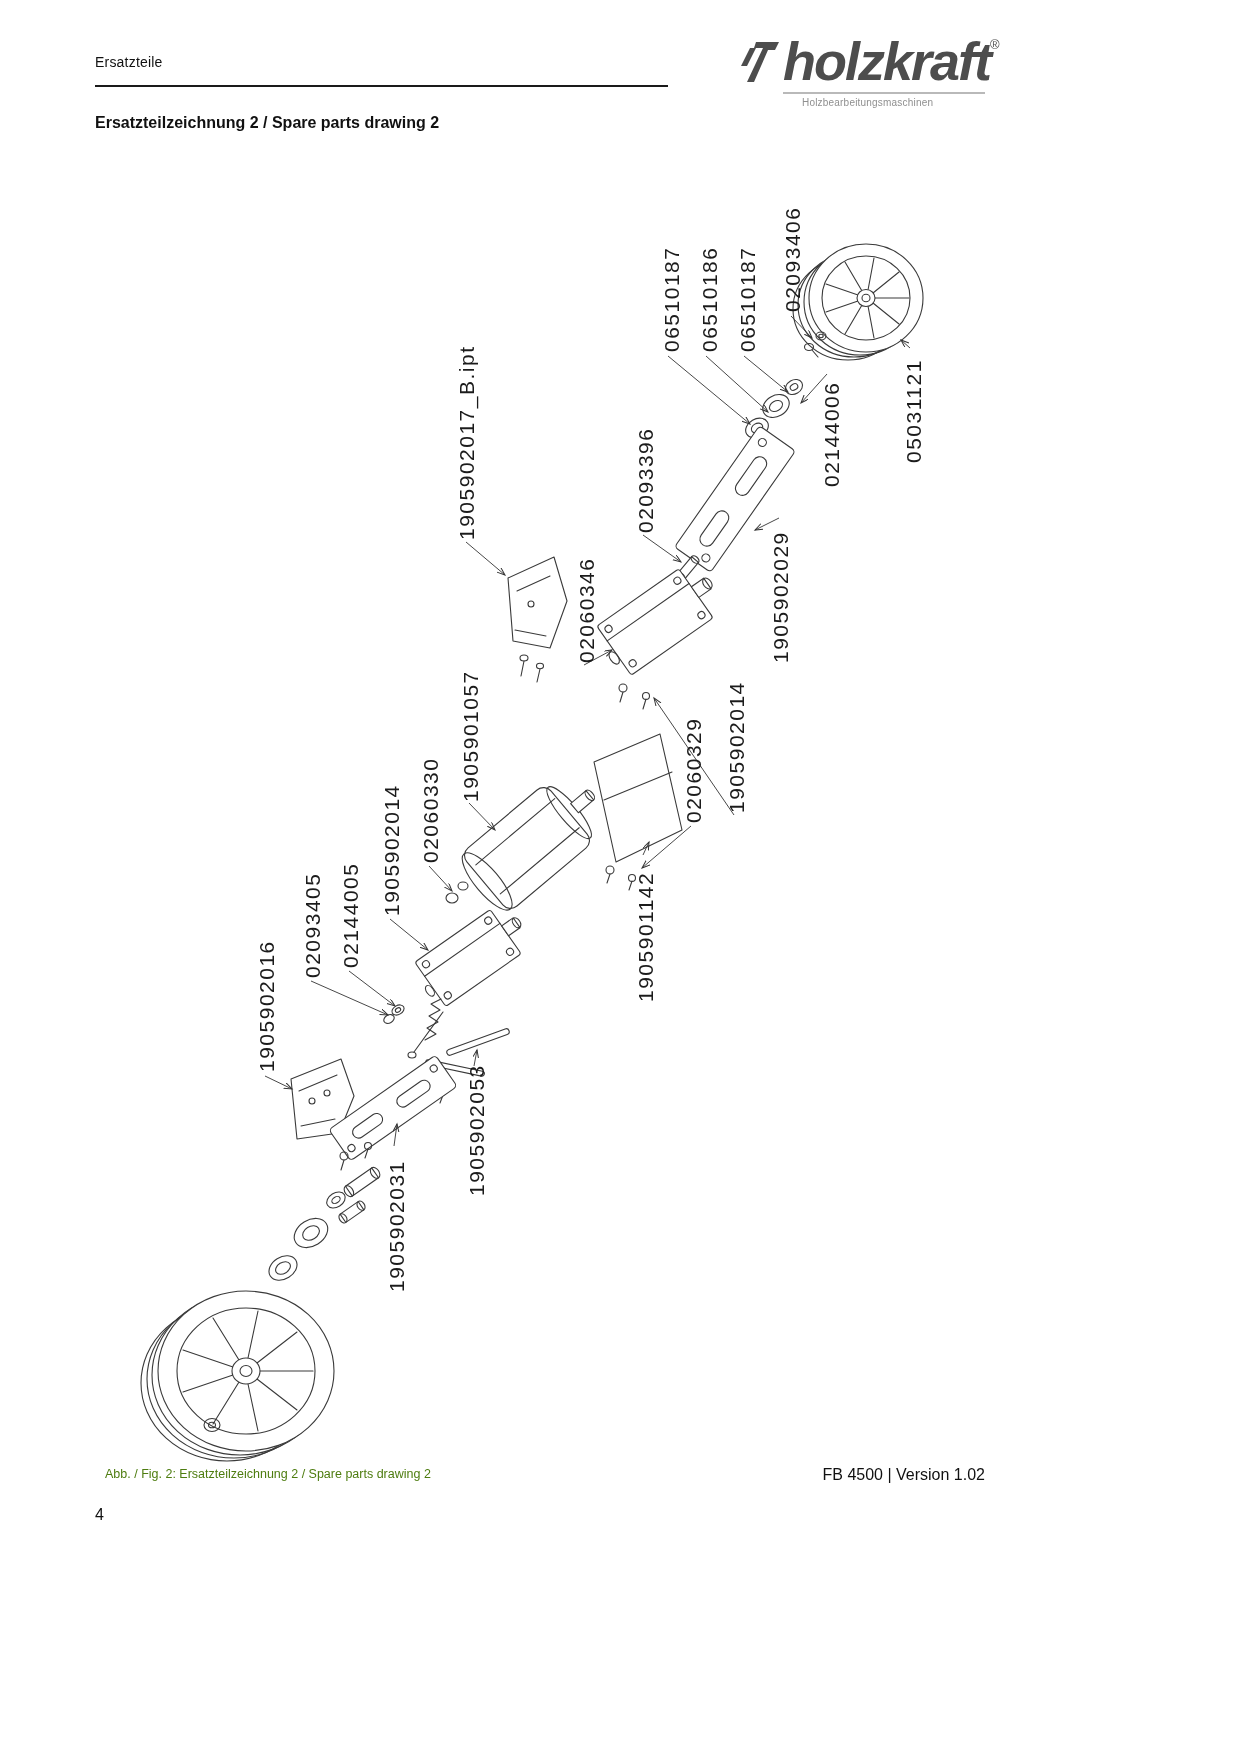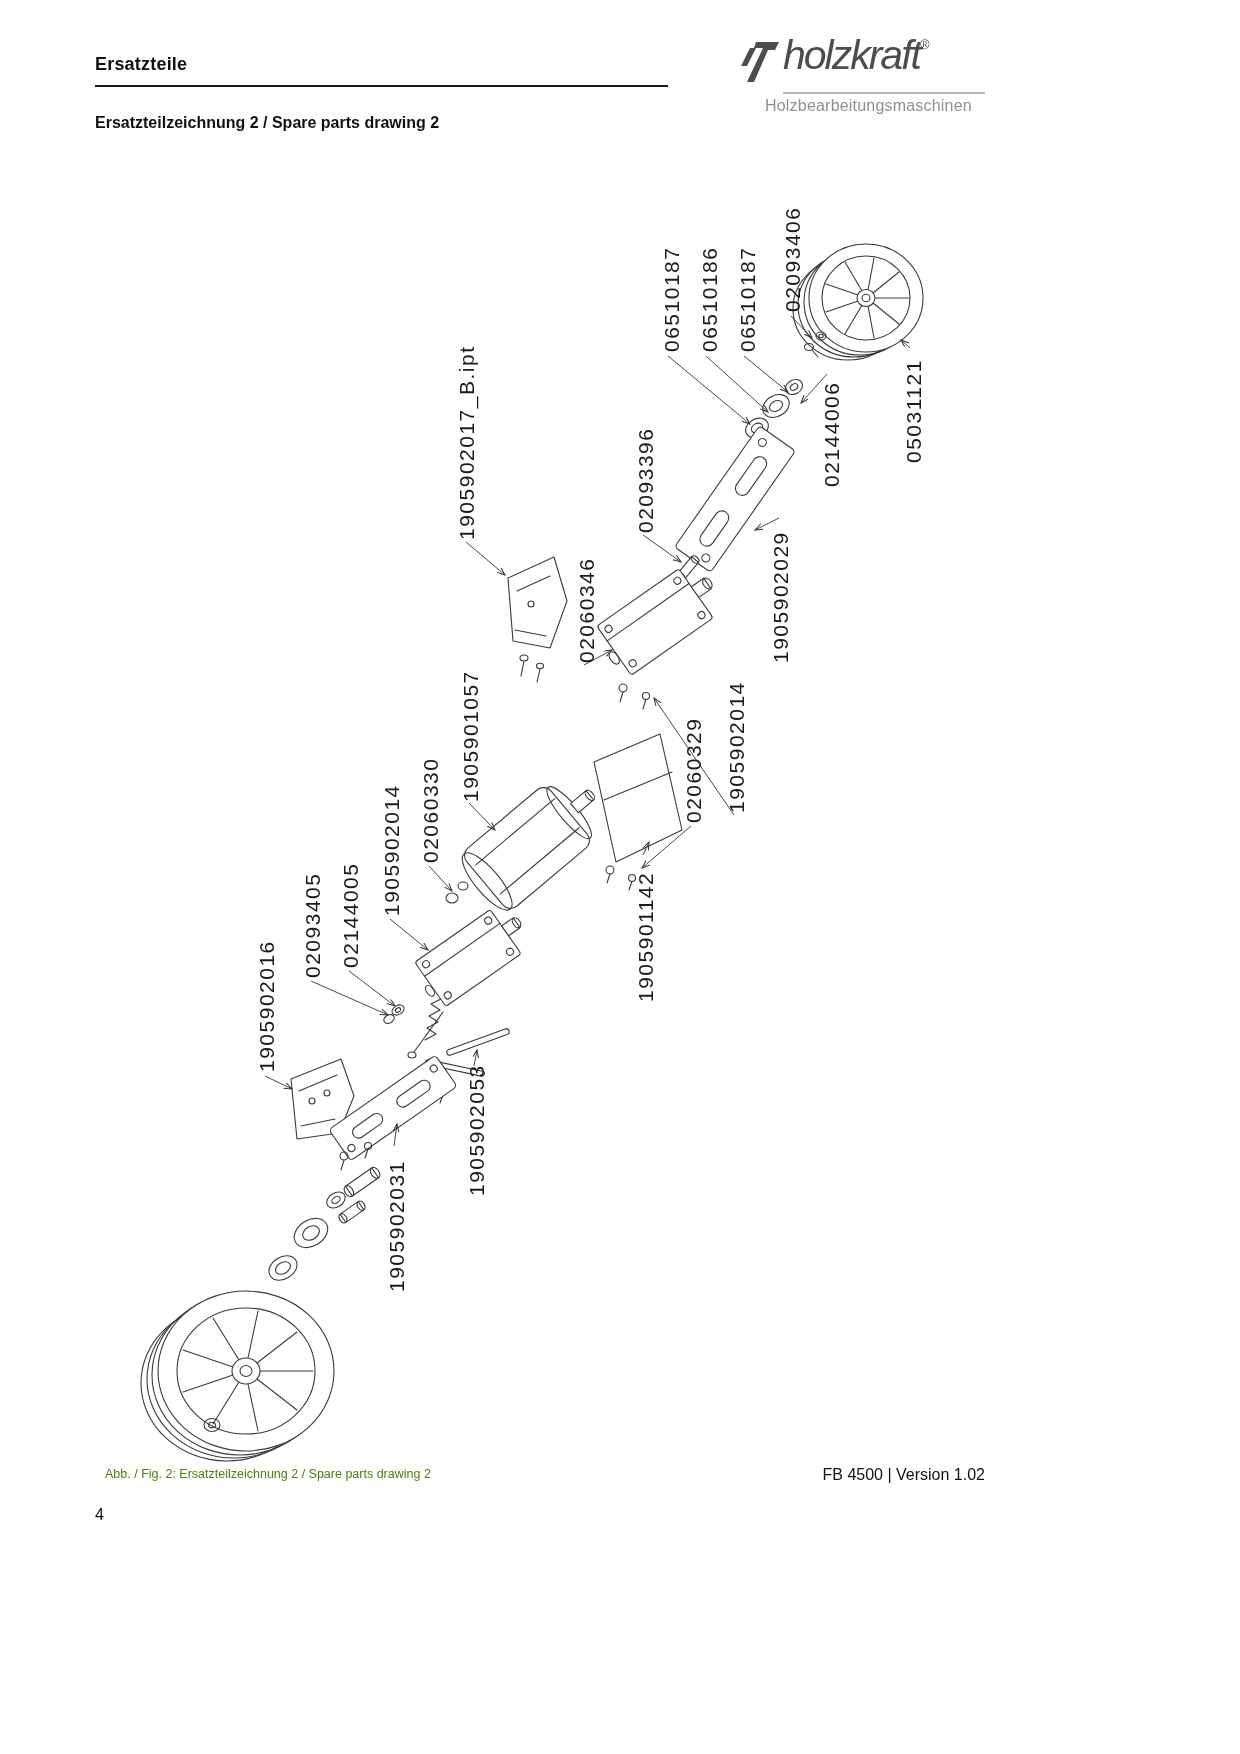--- a/index.html
+++ b/index.html
@@ -2,30 +2,30 @@
 <html><head>
 <meta charset="utf-8">
 <style>
   * { box-sizing: border-box; }
   html, body { margin: 0; padding: 0; background: #ffffff; }
   .page {
     position: relative; width: 1240px; height: 1754px; background: #fff;
     color: #111; font-family: "Liberation Sans", "DejaVu Sans", sans-serif;
     overflow: hidden;
   }
-  .section-title { position: absolute; left: 95px; top: 54px; font-size: 18px; font-weight: 700; letter-spacing: .2px; }
+  .section-title { position: absolute; left: 95px; top: 54px; font-size: 14px; font-weight: 400; letter-spacing: .2px; }
   .header-rule { position: absolute; left: 95px; top: 85px; width: 573px; height: 2px; background: #1a1a1a; }
 
   .logo { position: absolute; top: 36px; right: 255px; width: 246px; }
   .logo-row { display: flex; align-items: flex-start; }
   .logo-mark { flex: 0 0 auto; margin-right: 2px; margin-top: 2px; }
-  .logo-word { font-size: 41px; line-height: .95; font-weight: 400; font-style: italic; color: #4d4d4d; letter-spacing: -2px; }
+  .logo-word { font-size: 54px; line-height: .95; font-weight: 700; font-style: italic; color: #4d4d4d; letter-spacing: -2px; }
   .logo-reg { font-size: 13px; color: #4d4d4d; margin-top: 1px; }
   .logo-rule { height: 2px; background: #b9b9b9; margin: 4px 0 3px 44px; }
-  .logo-tagline { font-size: 16px; color: #8f8f8f; margin-left: 26px; letter-spacing: .2px; }
+  .logo-tagline { font-size: 10px; color: #8f8f8f; margin-left: 63px; letter-spacing: .2px; }
 
   .drawing-title { position: absolute; left: 95px; top: 114px; font-size: 16px; font-weight: 700; }
 
   .diagram-svg { position: absolute; left: 0; top: 0; }
   .plabel {
     position: absolute; transform-origin: 0 0; transform: rotate(-90deg);
     white-space: nowrap; font-size: 21px; letter-spacing: 1.5px; color: #1b1b1b;
   }
 
   .caption { position: absolute; left: 105px; top: 1467px; font-size: 12.5px; color: #4d7c0f; }

